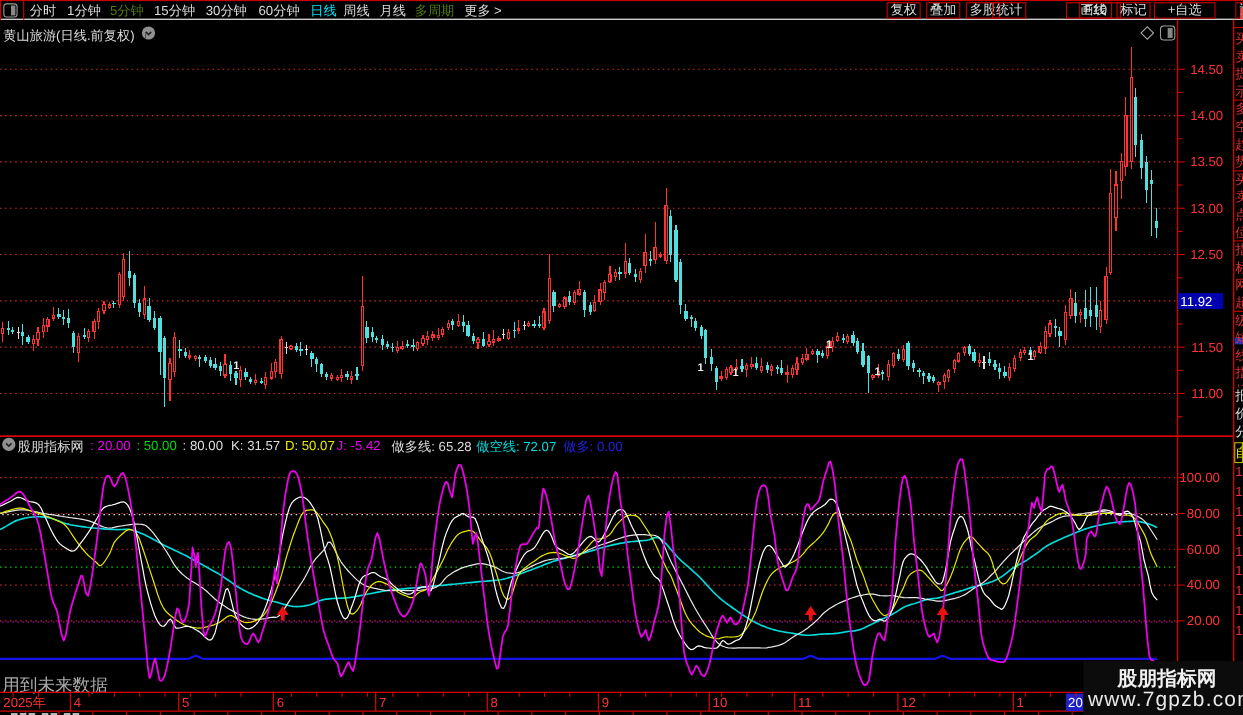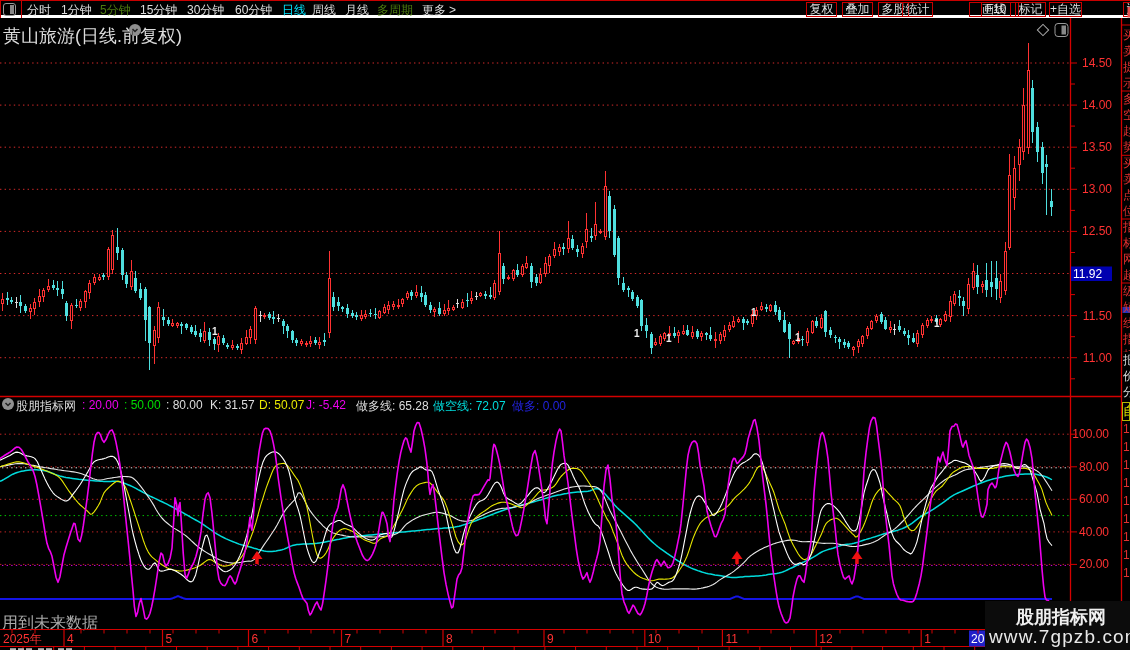--- a/index.html
+++ b/index.html
@@ -2,21 +2,21 @@
 <html><head><meta charset="utf-8"><style>
 *{margin:0;padding:0;box-sizing:border-box}
 html,body{width:1130px;height:650px;background:#000;overflow:hidden;font-family:"Liberation Sans",sans-serif}
 #wrap{position:relative;width:1130px;height:650px}
 .abs{position:absolute}
 .mi{position:absolute;top:2px;color:#ddd;font-size:12px;line-height:14px;white-space:nowrap}
 .btn{position:absolute;top:1px;height:15px;border:1px solid #c80000;color:#ddd;font-size:12px;line-height:13px;text-align:center;white-space:nowrap}
 </style></head><body>
 <div id="wrap">
 
-  <div class="abs" style="left:0;top:0;width:1130px;height:18px;background:#000;border-top:1px solid #c80000;border-bottom:3px solid #ffffff">
+  <div class="abs" style="left:0;top:0;width:1130px;height:18px;background:#000;border-top:1px solid #c80000;border-bottom:1px solid #ffffff">
     <div class="abs" style="left:0;top:0;width:22px;height:17px;border-right:1px solid #c80000;border-left:1px solid #c80000"></div>
     <div class="abs" style="left:3px;top:2px;width:13px;height:13px;border:1px solid #999;border-radius:3px">
       <div class="abs" style="left:6px;top:1px;width:4px;height:9px;background:#888"></div>
     </div>
     <div class="mi" style="left:27px;color:#ddd">分时</div>
       <div class="mi" style="left:61px;color:#ddd">1分钟</div>
       <div class="mi" style="left:100px;color:#4d7c0f">5分钟</div>
       <div class="mi" style="left:140px;color:#ddd">15分钟</div>
       <div class="mi" style="left:187px;color:#ddd">30分钟</div>
       <div class="mi" style="left:235px;color:#ddd">60分钟</div>
@@ -26,25 +26,25 @@
       <div class="mi" style="left:377px;color:#4d7c0f">多周期</div>
       <div class="mi" style="left:422px;color:#ddd">更多</div>
       <div class="mi" style="left:449px;color:#ddd">&gt;</div>
     <div class="btn" style="left:806px;width:31px">复权</div>
       <div class="btn" style="left:842px;width:31px">叠加</div>
       <div class="btn" style="left:878px;width:31px">多股</div>
       <div class="btn" style="left:902px;width:31px">统计</div>
       <div class="btn" style="left:969px;width:50px">画线</div>
       <div class="btn" style="left:981px;width:30px">F10</div>
       <div class="btn" style="left:1015px;width:31px">标记</div>
-      <div class="btn" style="left:1049px;width:33px">+自选</div>
+      <div class="btn" style="left:1049px;width:56px">+自选</div>
       <div class="btn" style="left:1123px;width:31px">返回</div>
   </div>
 
-  <div class="abs" style="left:3px;top:23.5px;color:#ddd;font-size:18px">黄山旅游(日线.前复权)</div>
+  <div class="abs" style="left:3px;top:23.5px;color:#ddd;font-size:12px">黄山旅游(日线.前复权)</div>
   <div class="abs" style="left:129px;top:24px;width:12px;height:12px;border-radius:50%;background:#909090">
     <div style="position:absolute;left:2.5px;top:3px;width:7px;height:7px;color:#1a1a1a;font-size:9px;line-height:7px">ⱼ</div>
     <svg class="abs" style="left:0;top:0" width="12" height="12">
         <path d="M3.5 5 L6 7.5 L8.5 5" stroke="#222" stroke-width="1.5" fill="none"></path>
       </svg>
   </div>
 
   <svg class="abs" style="left:1036px;top:23px" width="34" height="14">
     <rect x="3" y="3" width="8" height="8" transform="rotate(45 7 7)" fill="none" stroke="#aaa"></rect>
     <rect x="19" y="0.5" width="13" height="13" rx="3" fill="none" stroke="#999"></rect>

